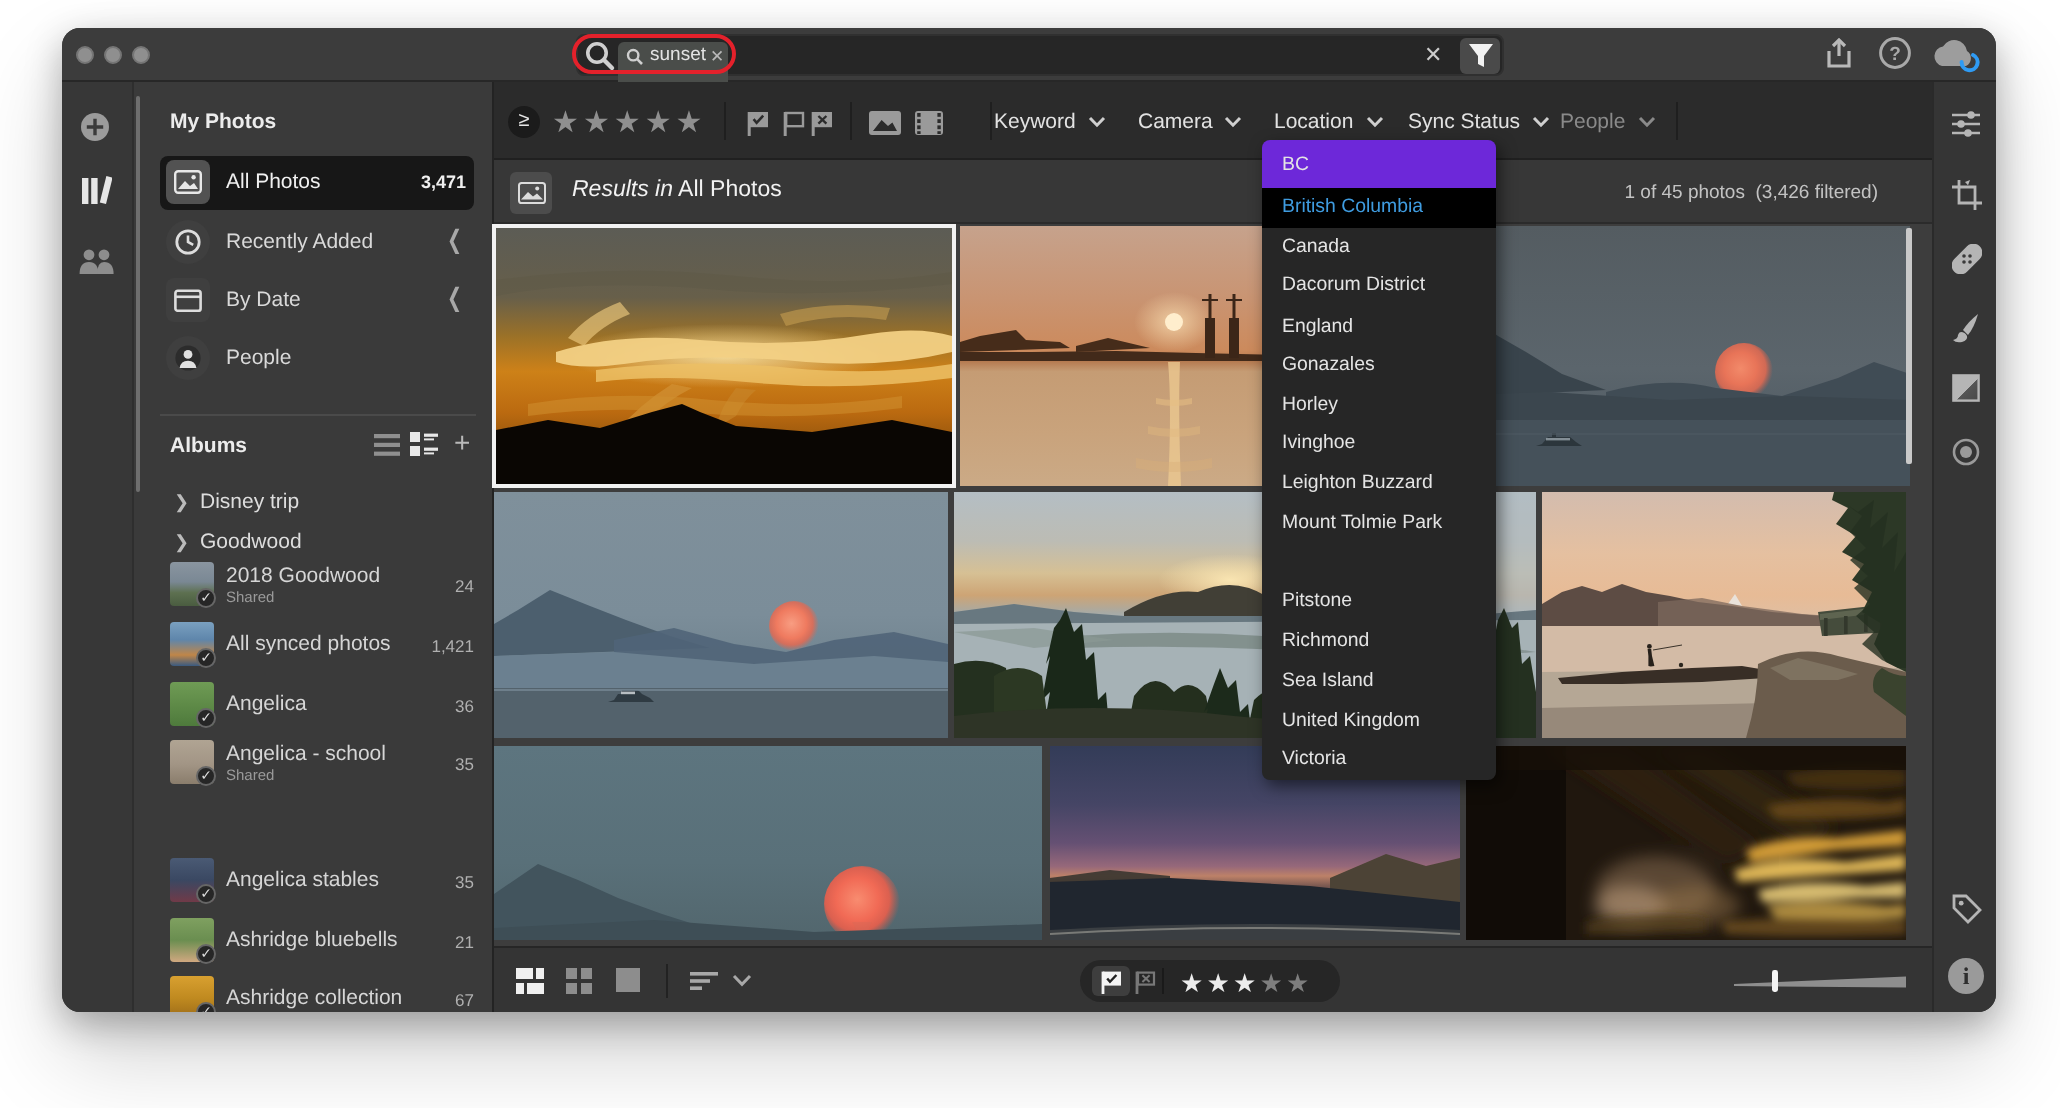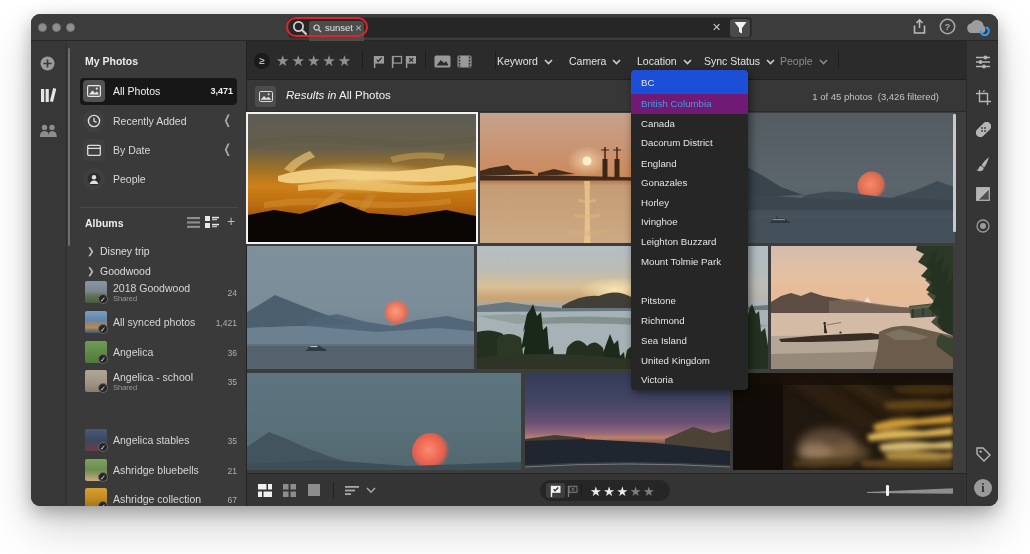--- a/index.html
+++ b/index.html
@@ -698,22 +698,22 @@
     </div>
 
     <svg class="abs" style="left:620px;top:11px;" width="86" height="11" viewBox="0 0 86 11">
       <path d="M0 7 L86 3.2 L86 8.8 L0 8 Z" fill="#8e8e8e"></path>
       <rect x="19" y="0" width="3" height="11" rx="1.2" fill="#f4f4f4"></rect>
     </svg>
   </div>
 </div>
 
 <div id="menu">
-  <div class="mi" style="top:0px;background:#1d4ed8;height:24px;line-height:26px;">BC</div>
-  <div class="mi" style="top:24px;background:#701a75;color:#3f9ce0;">British Columbia</div>
+  <div class="mi" style="top:0px;background:#6d28d9;height:24px;line-height:26px;">BC</div>
+  <div class="mi" style="top:24px;background:#000000;color:#3f9ce0;">British Columbia</div>
   <div class="mi" style="top:44px;">Canada</div>
   <div class="mi" style="top:63px;">Dacorum District</div>
   <div class="mi" style="top:84px;">England</div>
   <div class="mi" style="top:123px;">Horley</div>
   <div class="mi" style="top:103px;">Gonazales</div>
   <div class="mi" style="top:142px;">Ivinghoe</div>
   <div class="mi" style="top:182px;">Mount Tolmie Park</div>
   <div class="mi" style="top:162px;">Leighton Buzzard</div>
   <div class="mi" style="top:221px;">Pitstone</div>
   <div class="mi" style="top:241px;">Richmond</div>

